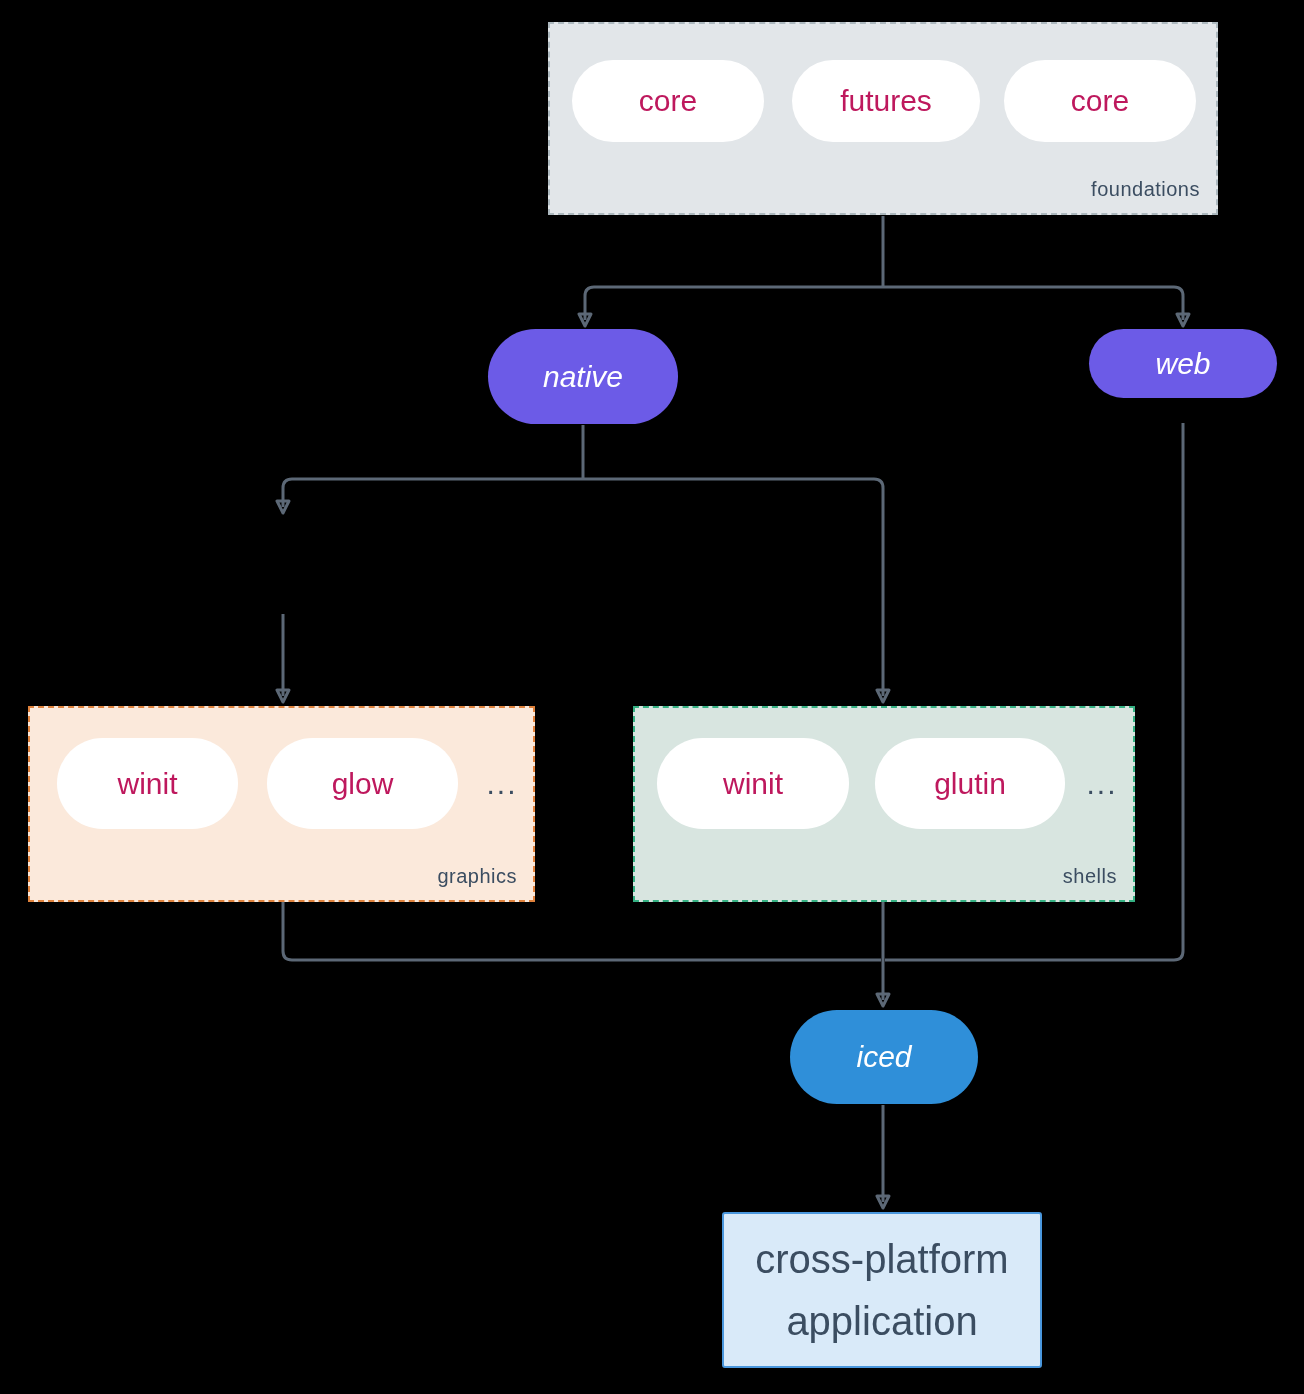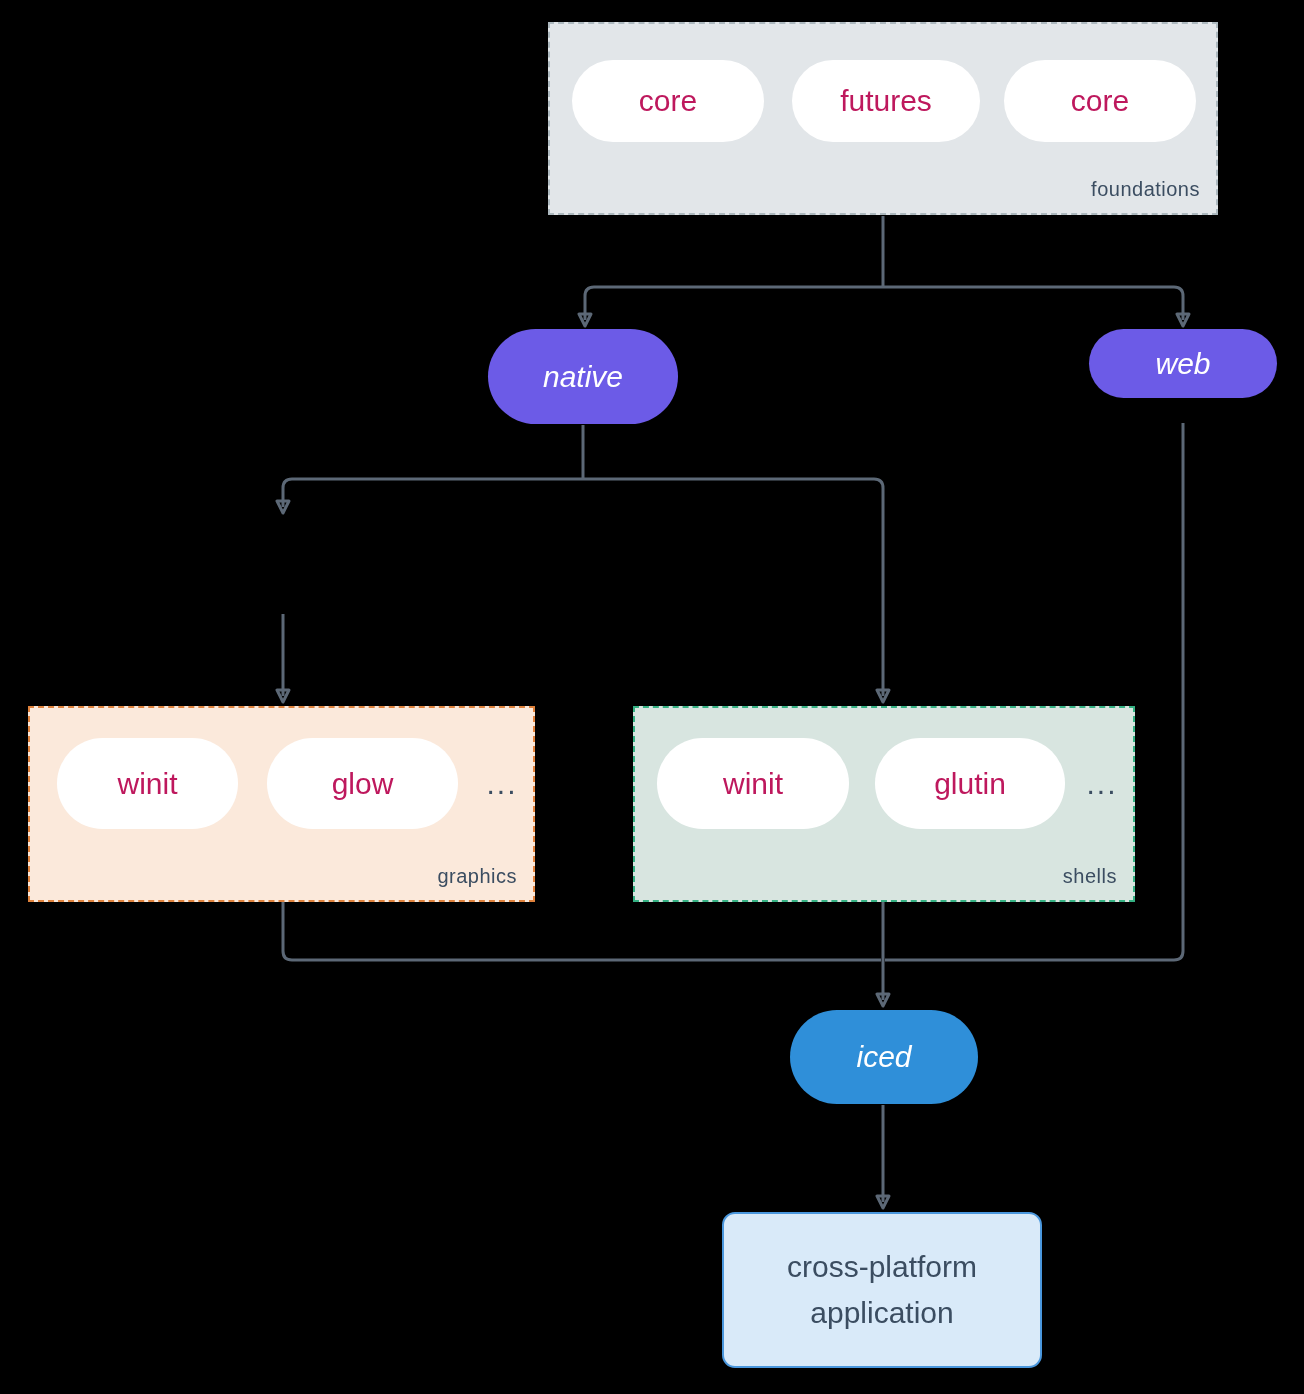--- a/index.html
+++ b/index.html
@@ -55,23 +55,23 @@
   .box-renderers .ellipsis { left: 440px; top: 30px; width: 64px; height: 91px; }
 
   .box-shells { left: 633px; top: 706px; width: 502px; height: 196px;
     background: #d8e5e0; border-color: #35b183; }
   .pill-winit  { left: 22px;  top: 30px; width: 192px; height: 91px; }
   .pill-glutin { left: 240px; top: 30px; width: 190px; height: 91px; }
   .box-shells .ellipsis { left: 437px; top: 30px; width: 60px; height: 91px; }
 
   .box-application {
     position: absolute; left: 722px; top: 1212px; width: 320px; height: 156px;
-    background: #d9eaf9; border: 2px solid #4a97dd; border-radius: 13px;
+    background: #d9eaf9; border: 2px solid #4a97dd; border-radius: 3px;
     display: flex; align-items: center; justify-content: flex-end;
-    text-align: center; color: #3b4d61; font-size: 30px; line-height: 1.55;
+    text-align: center; color: #3b4d61; font-size: 40px; line-height: 1.55;
     padding: 0 30px;
   }
 </style>
 </head>
 <body>
 
 <div class="canvas">
 
   <svg class="connectors" width="1304" height="1394" viewBox="0 0 1304 1394">
     <defs>

